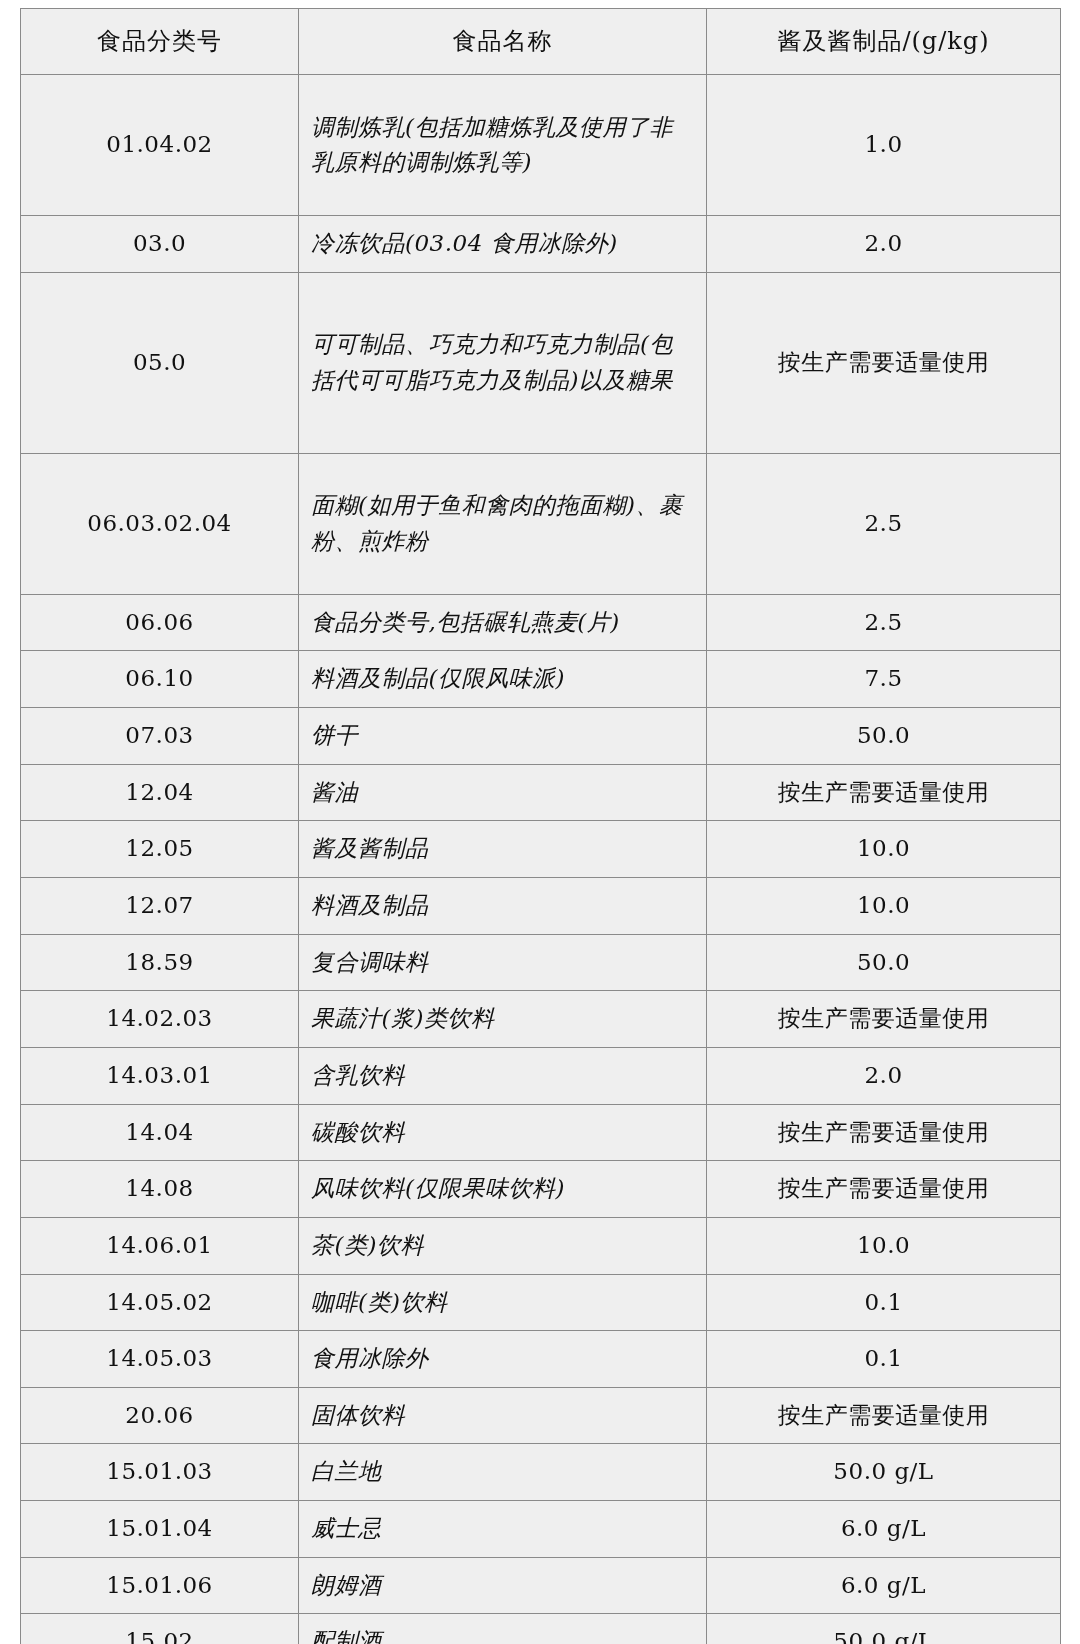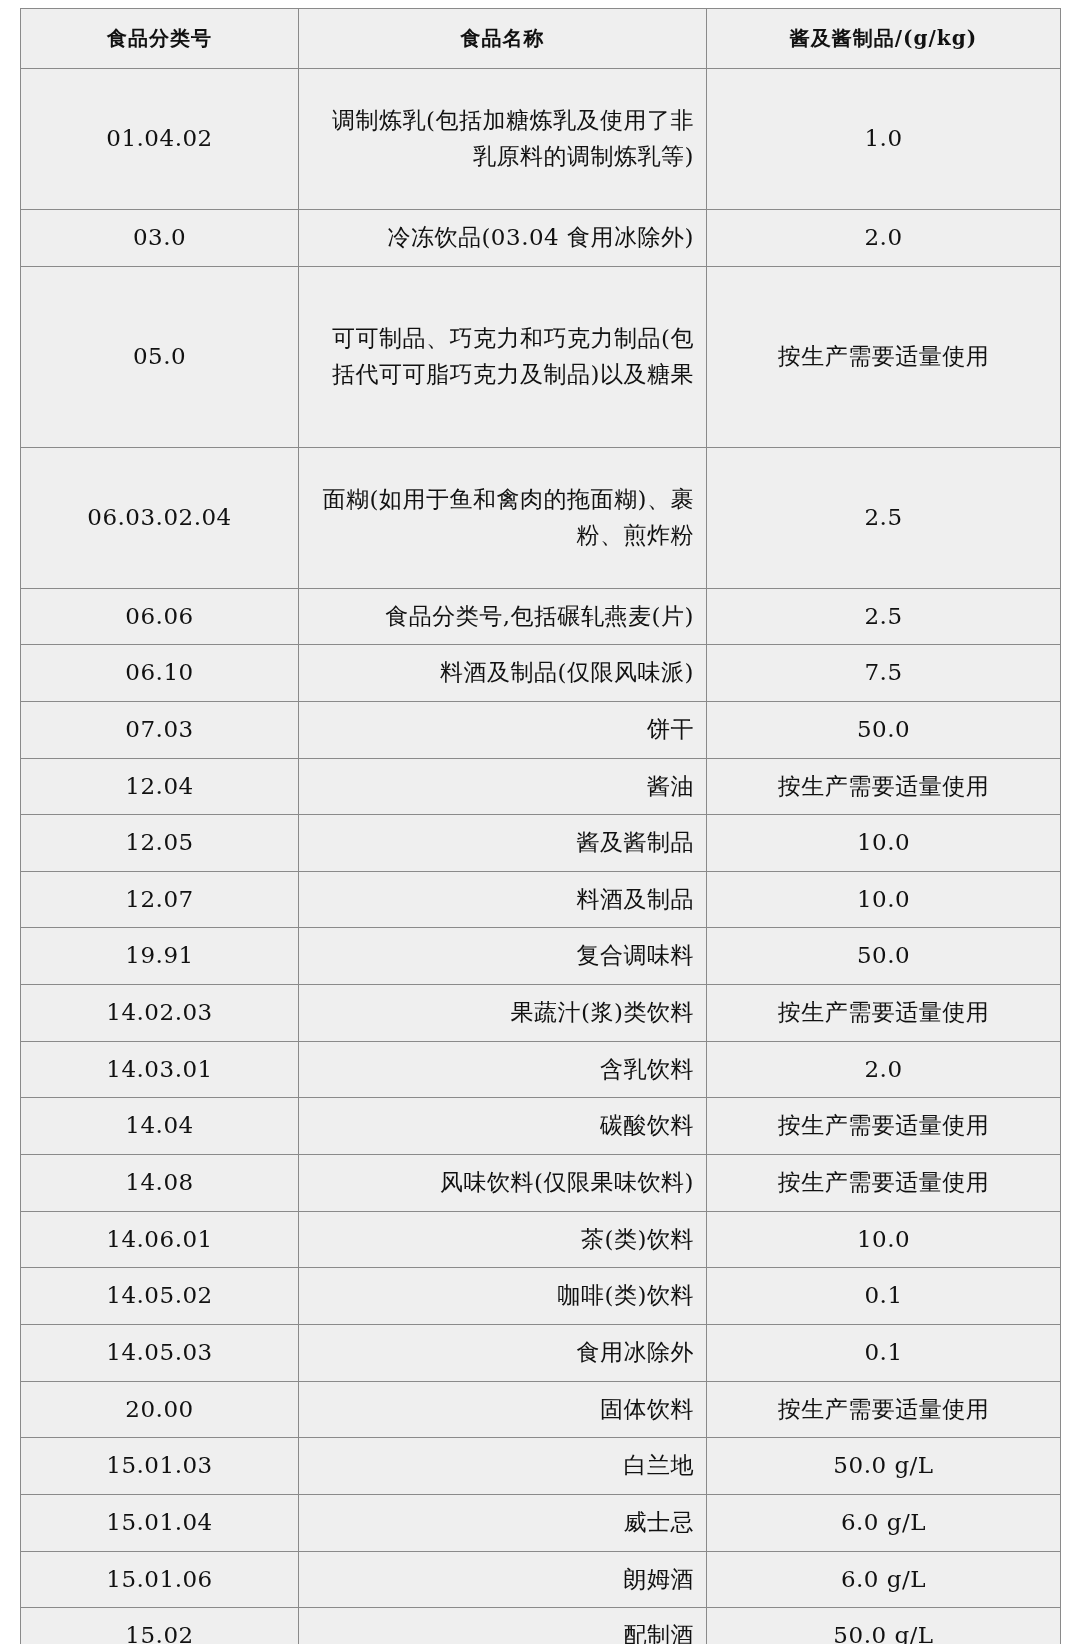--- a/index.html
+++ b/index.html
@@ -33,36 +33,36 @@
     border: 1px solid #8a8a8a;
     background: #efefef;
     font-weight: normal;
     font-size: 23px;
     line-height: 1.55;
     padding: 10px 12px;
     vertical-align: middle;
   }
   table.spec-table thead th {
     text-align: center;
-    font-size: 20px;
+    font-size: 24px;
     padding: 14px 10px;
     letter-spacing: 1px;
-    font-weight: bold;
   }
   td.col-code {
     text-align: center;
     padding-left: 22px;
     font-size: 22px;
     letter-spacing: 0.5px;
   }
   td.col-name {
-    text-align: right;
+    text-align: left;
     padding-left: 22px;
     padding-right: 16px;
     letter-spacing: 0.5px;
+    font-style: italic;
   }
   td.col-amount {
     text-align: center;
     letter-spacing: 0.5px;
   }
   td.tall {
     height: 120px;
   }
   td.taller {
     height: 160px;
@@ -130,21 +130,21 @@
           <td class="col-code">12.05</td>
           <td class="col-name">酱及酱制品</td>
           <td class="col-amount">10.0</td>
         </tr>
         <tr>
           <td class="col-code">12.07</td>
           <td class="col-name">料酒及制品</td>
           <td class="col-amount">10.0</td>
         </tr>
         <tr>
-          <td class="col-code">19.91</td>
+          <td class="col-code">18.59</td>
           <td class="col-name">复合调味料</td>
           <td class="col-amount">50.0</td>
         </tr>
         <tr>
           <td class="col-code">14.02.03</td>
           <td class="col-name">果蔬汁(浆)类饮料</td>
           <td class="col-amount">按生产需要适量使用</td>
         </tr>
         <tr>
           <td class="col-code">14.03.01</td>
@@ -170,21 +170,21 @@
           <td class="col-code">14.05.02</td>
           <td class="col-name">咖啡(类)饮料</td>
           <td class="col-amount">0.1</td>
         </tr>
         <tr>
           <td class="col-code">14.05.03</td>
           <td class="col-name">食用冰除外</td>
           <td class="col-amount">0.1</td>
         </tr>
         <tr>
-          <td class="col-code">20.00</td>
+          <td class="col-code">20.06</td>
           <td class="col-name">固体饮料</td>
           <td class="col-amount">按生产需要适量使用</td>
         </tr>
         <tr>
           <td class="col-code">15.01.03</td>
           <td class="col-name">白兰地</td>
           <td class="col-amount">50.0 g/L</td>
         </tr>
         <tr>
           <td class="col-code">15.01.04</td>

